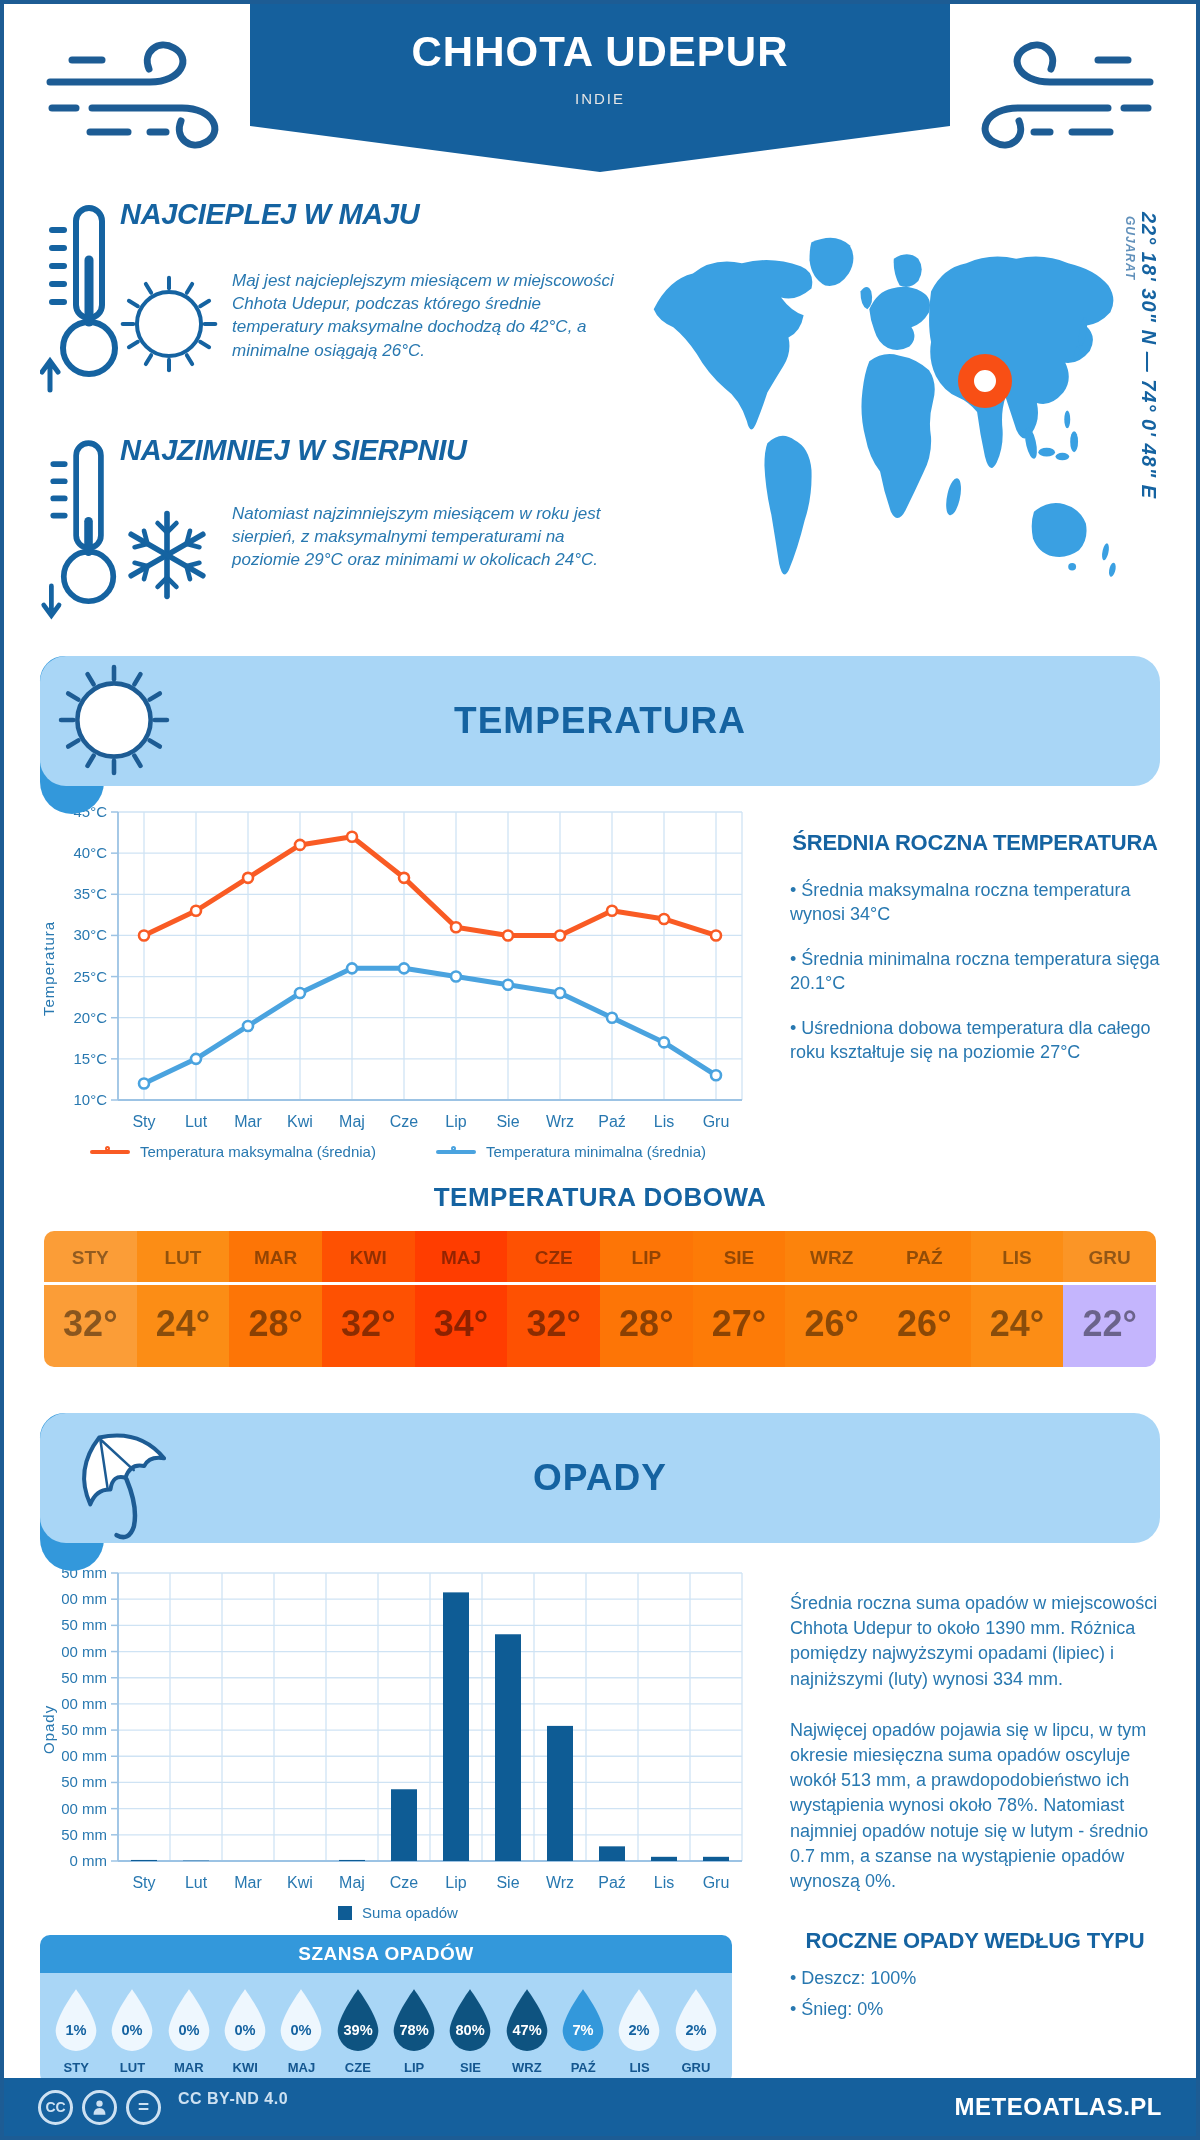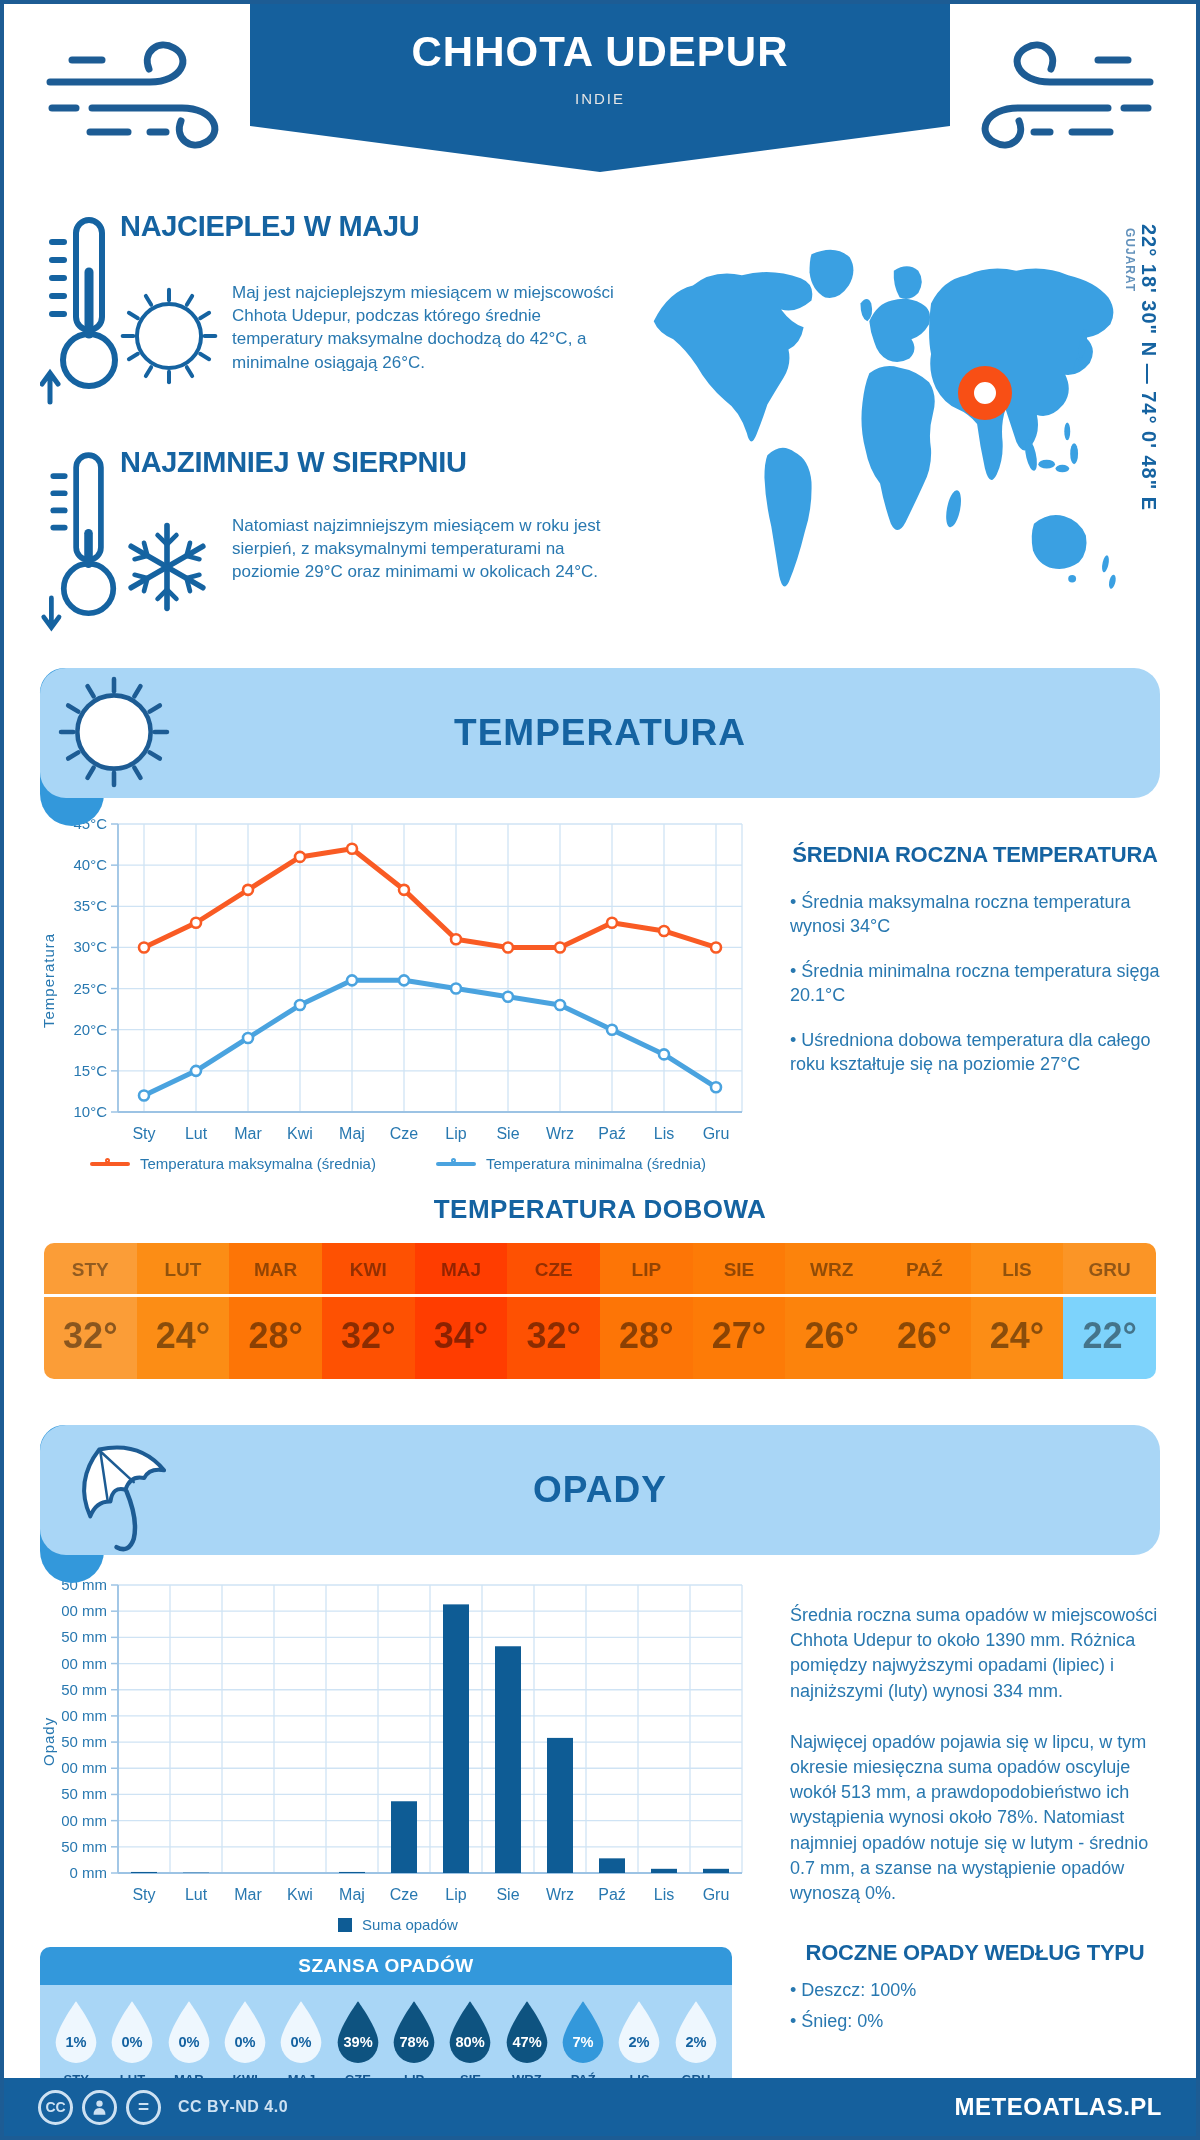--- a/index.html
+++ b/index.html
@@ -14,21 +14,21 @@
   .banner-title { color:#fff; font-size:42px; font-weight:800; letter-spacing:1px; }
   .banner-sub { color:#e5e5e5; font-size:15px; letter-spacing:2px; margin-top:14px; }
   .banner-point { width:0; height:0; margin:0 auto;
     border-left:350px solid transparent; border-right:350px solid transparent; border-top:46px solid #15609d; }
   .wind { position:absolute; top:18px; width:200px; height:140px; }
   .wind.left { left:28px; }
   .wind.right { right:28px; transform:scaleX(-1); }
 
   
   .content { padding:0 36px; }
-  .hl-row { display:flex; margin-top:26px; min-height:438px; }
+  .hl-row { display:flex; margin-top:14px; min-height:438px;font-style:italic; }
   .hl-col { width:585px; }
   .hl-block { display:grid; grid-template-columns:80px 112px 1fr; margin-bottom:26px; }
   .hl-thermo { grid-row:1 / span 2; }
   .hl-head { grid-column:2 / span 2; font-size:29px; font-weight:800; color:#1563a1; letter-spacing:-0.3px; margin:8px 0 10px; }
   .hl-icon { justify-self:start; margin-top:6px; }
   .hl-text { font-size:17px; line-height:1.38; color:#2878b0; padding-right:6px; }
   .map-col { position:relative; flex:1; }
   .map-box { position:absolute; left:14px; top:30px; width:490px; height:372px; }
   .map-box svg { width:100%; height:100%; }
   .map-marker { position:absolute; left:319px; top:134px; width:54px; height:54px;
@@ -78,21 +78,21 @@
                  letter-spacing:0.5px; padding:8px 0; border-radius:10px 10px 0 0; }
   .chance-panel { background:#a9d6f6; border-radius:0 0 16px 16px; padding:14px 8px 14px;
                   display:grid; grid-template-columns:repeat(12,1fr); }
   .drop-cell { text-align:center; }
   .drop-cell svg { width:52px; height:66px; }
   .drop-month { font-size:13px; font-weight:bold; color:#14568f; margin-top:3px; }
 
   
   .footer { position:absolute; left:0; right:0; bottom:0; height:58px; background:#15609d;
             display:flex; align-items:center; padding:0 34px; }
-  .cc-group { display:flex; align-items:center; gap:9px; }
+  .cc-group { display:flex; gap:9px; }
   .cc-badge { width:35px; height:35px; border:3px solid #cde1f2; border-radius:50%;
               display:flex; align-items:center; justify-content:center;
               color:#cde1f2; font-weight:bold; font-size:14px; }
   .cc-label { color:#cde1f2; font-weight:bold; font-size:16px; margin-left:8px; letter-spacing:0.5px; }
   .brand { margin-left:auto; color:#fff; font-size:24px; font-weight:800; letter-spacing:0.5px; }
 
   svg text { font-family:"Liberation Sans", sans-serif; }
 </style>
 </head>
 <body>
@@ -369,21 +369,21 @@
         <div class="dt-val" style="background: rgb(252, 141, 21);">24°</div>
         <div class="dt-val" style="background: rgb(253, 117, 6);">28°</div>
         <div class="dt-val" style="background: rgb(254, 81, 2);">32°</div>
         <div class="dt-val" style="background: rgb(255, 61, 0);">34°</div>
         <div class="dt-val" style="background: rgb(254, 81, 2);">32°</div>
         <div class="dt-val" style="background: rgb(253, 117, 6);">28°</div>
         <div class="dt-val" style="background: rgb(253, 123, 7);">27°</div>
         <div class="dt-val" style="background: rgb(252, 131, 12);">26°</div>
         <div class="dt-val" style="background: rgb(252, 131, 12);">26°</div>
         <div class="dt-val" style="background: rgb(252, 141, 21);">24°</div>
-        <div class="dt-val" style="background: #7dd3fc;">22°</div>
+        <div class="dt-val" style="background: #c4b5fd;">22°</div>
       </div>
 
     <div class="section-banner" style="margin-top:46px;">
       <div class="sb-corner"></div>
       <div class="sb-bg"></div>
       <svg class="sb-icon" style="left:22px; top:6px;" width="120" height="132" viewBox="0 0 120 132" fill="none" stroke="#1d5c94" stroke-width="4" stroke-linecap="round" stroke-linejoin="round">
         <g transform="rotate(-32 60 55)">
           <path d="M60 12 Q22 26 17 64 Q30 54 42 62 Q52 50 61 60 Q73 50 83 60 Q93 54 104 64 Q99 26 60 12 Z" fill="#fff"></path>
           <path d="M60 14 L40 60 M60 14 L72 58" stroke-width="2.5"></path>
           <path d="M61 62 Q56 92 42 106 Q30 116 23 104" stroke-width="4.5"></path>

